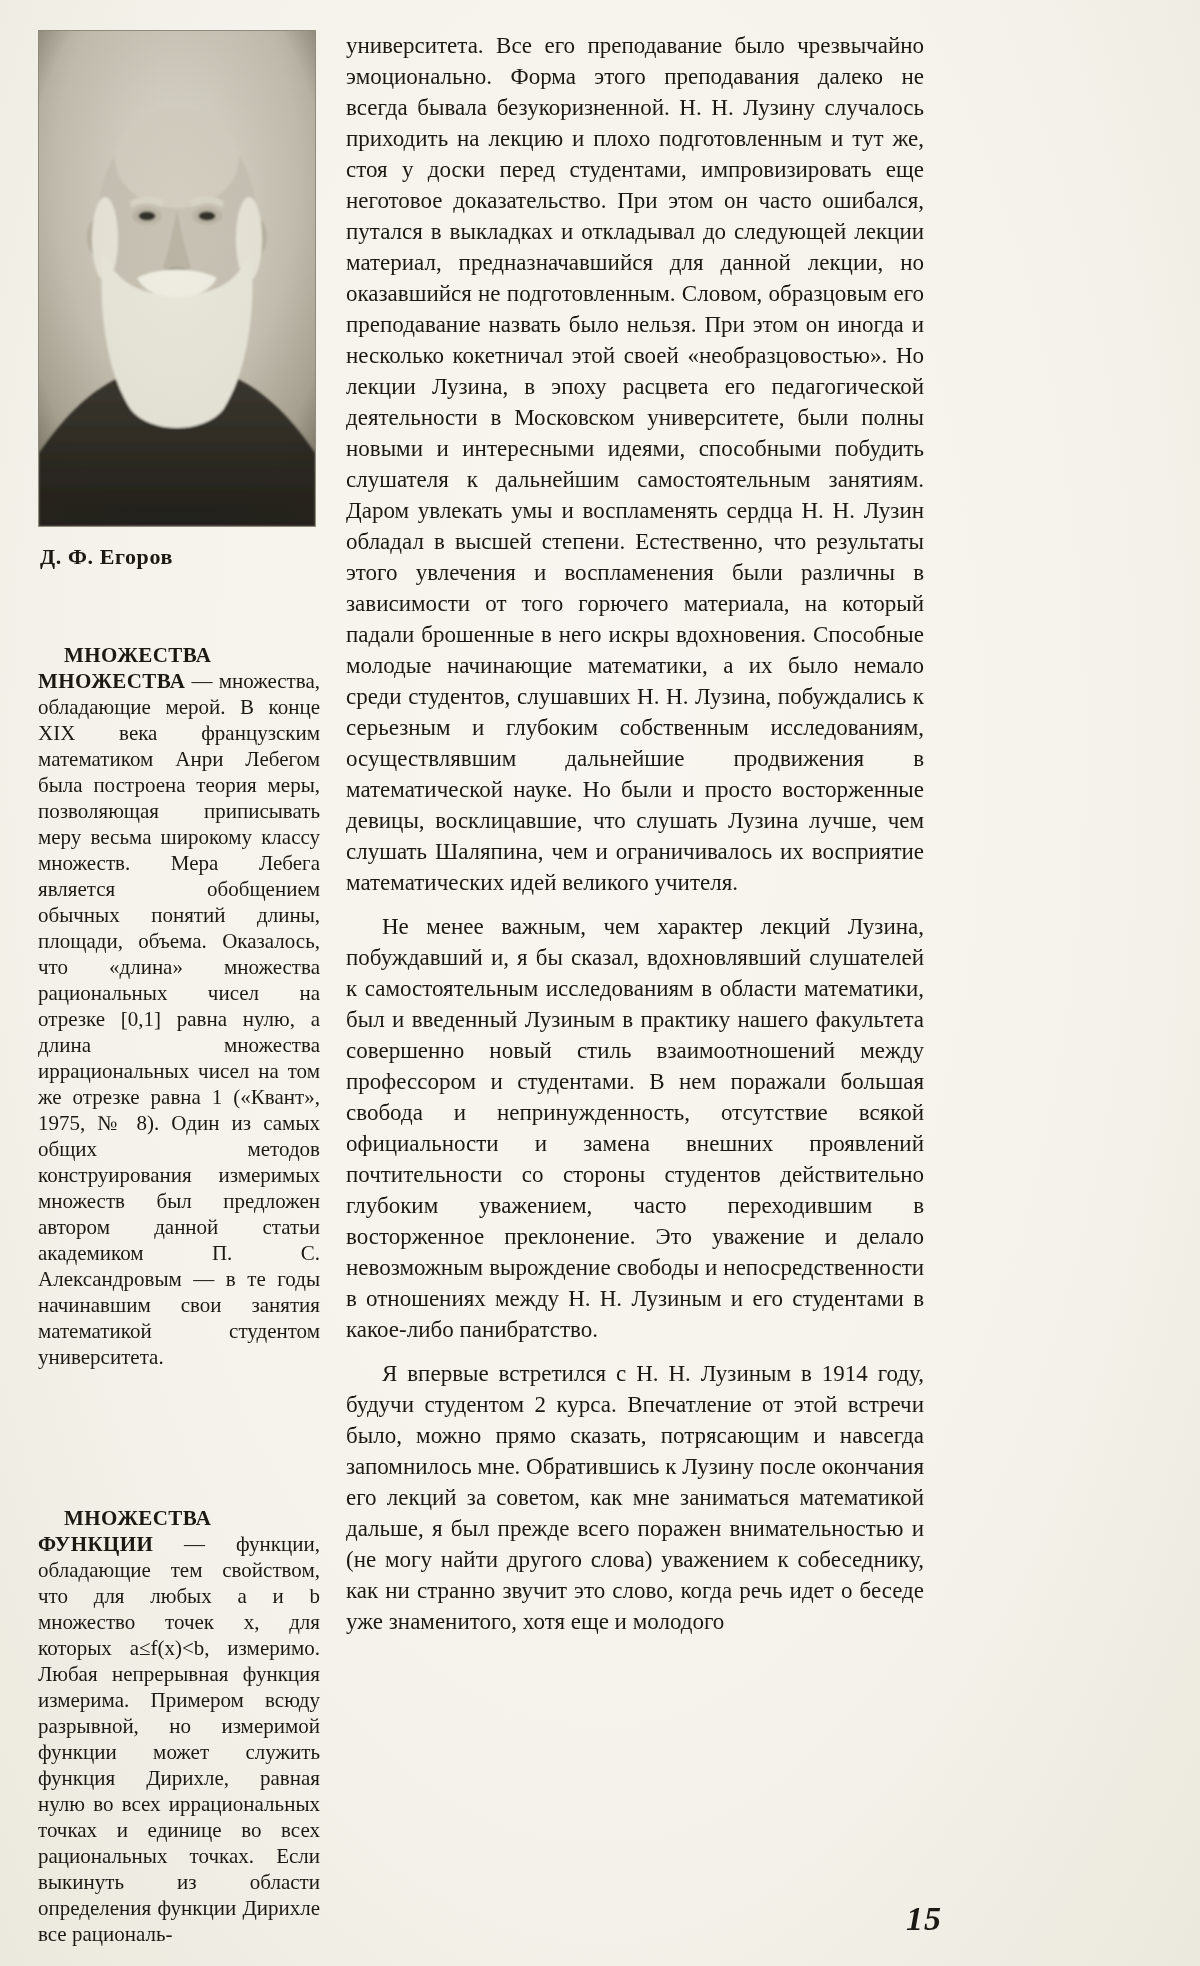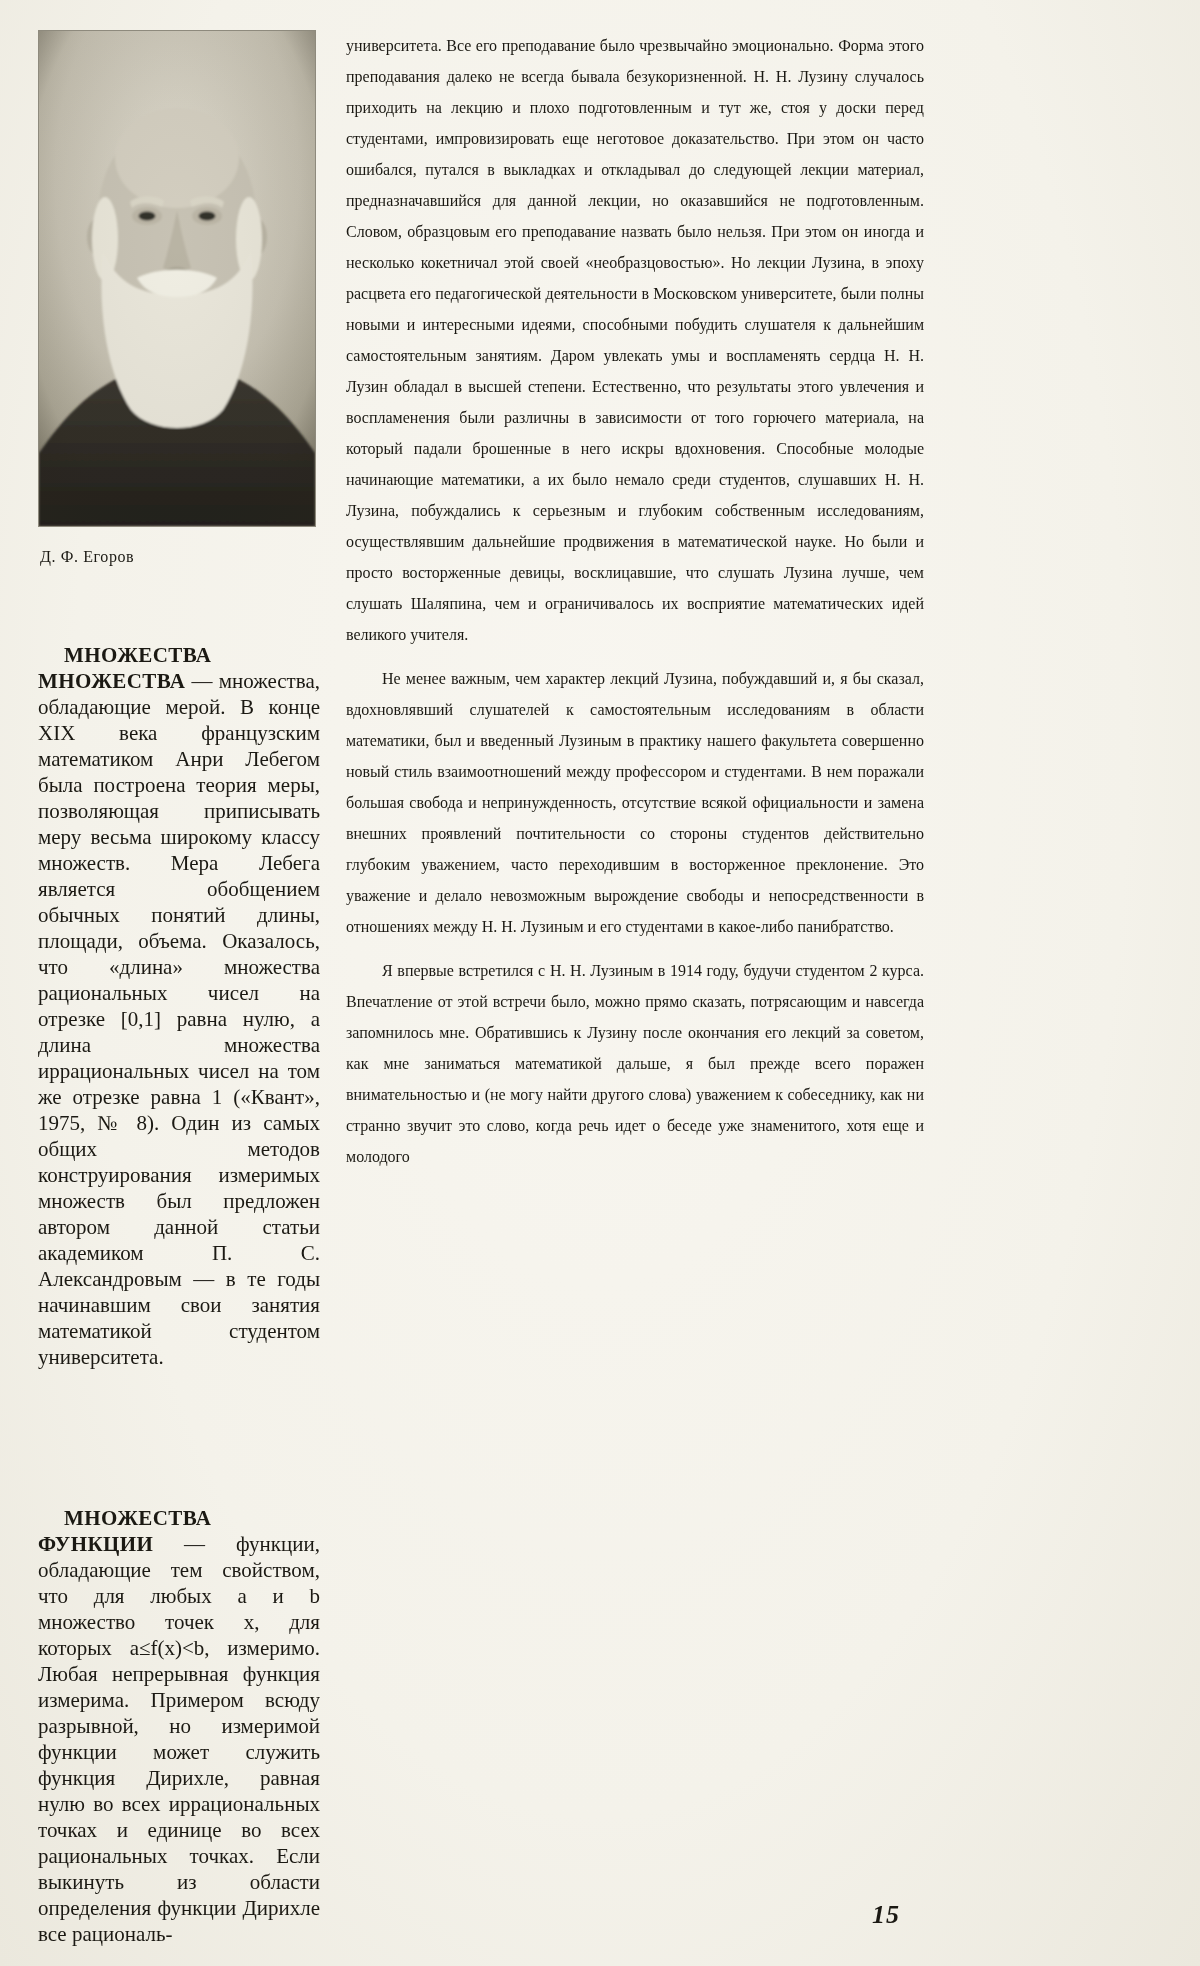--- a/index.html
+++ b/index.html
@@ -12,56 +12,56 @@
     color:#1b1913;
     font-family:"Liberation Serif","DejaVu Serif",serif;
     overflow:hidden;
     -webkit-hyphens:auto; hyphens:auto;
   }
   .columns {
     position:absolute; top:30px; left:38px;
     display:flex; gap:26px;
   }
   .col-left { width:282px; font-size:21px; line-height:26px; }
-  .col-right { width:578px; font-size:16px; line-height:31px; }
+  .col-right { width:578px; font-size:23px; line-height:31px; }
 
   figure { margin:0; padding:0; }
   .photo-frame {
     width:278px; height:497px;
     border:1px solid #8e8a7d;
     box-sizing:border-box;
     background:#c9c5b8;
     overflow:hidden;
   }
   .photo-frame svg { display:block; }
   .photo-caption {
     margin:17px 0 0 2px;
-    font-weight:normal;
-    font-size:16px;
+    font-weight:bold;
+    font-size:22px;
     letter-spacing:0.6px;
   }
 
   .glossary-entry {
     margin:72px 0 0 0;
     text-align:justify;
     text-indent:26px;
   }
   .glossary-entry + .glossary-entry { margin-top:135px; }
   .glossary-term { font-weight:bold; letter-spacing:0.4px; }
 
   .article p {
     margin:0;
     text-align:justify;
   }
   .article p + p { margin-top:13px; text-indent:36px; }
 
   .page-number {
     position:absolute;
-    left:872px; top:1900px;
-    font-size:26px;
+    left:906px; top:1900px;
+    font-size:34px;
     font-weight:bold;
     font-style:italic;
     letter-spacing:1px;
   }
 </style>
 </head>
 <body>
 
 <div class="page">
   <div class="columns">

